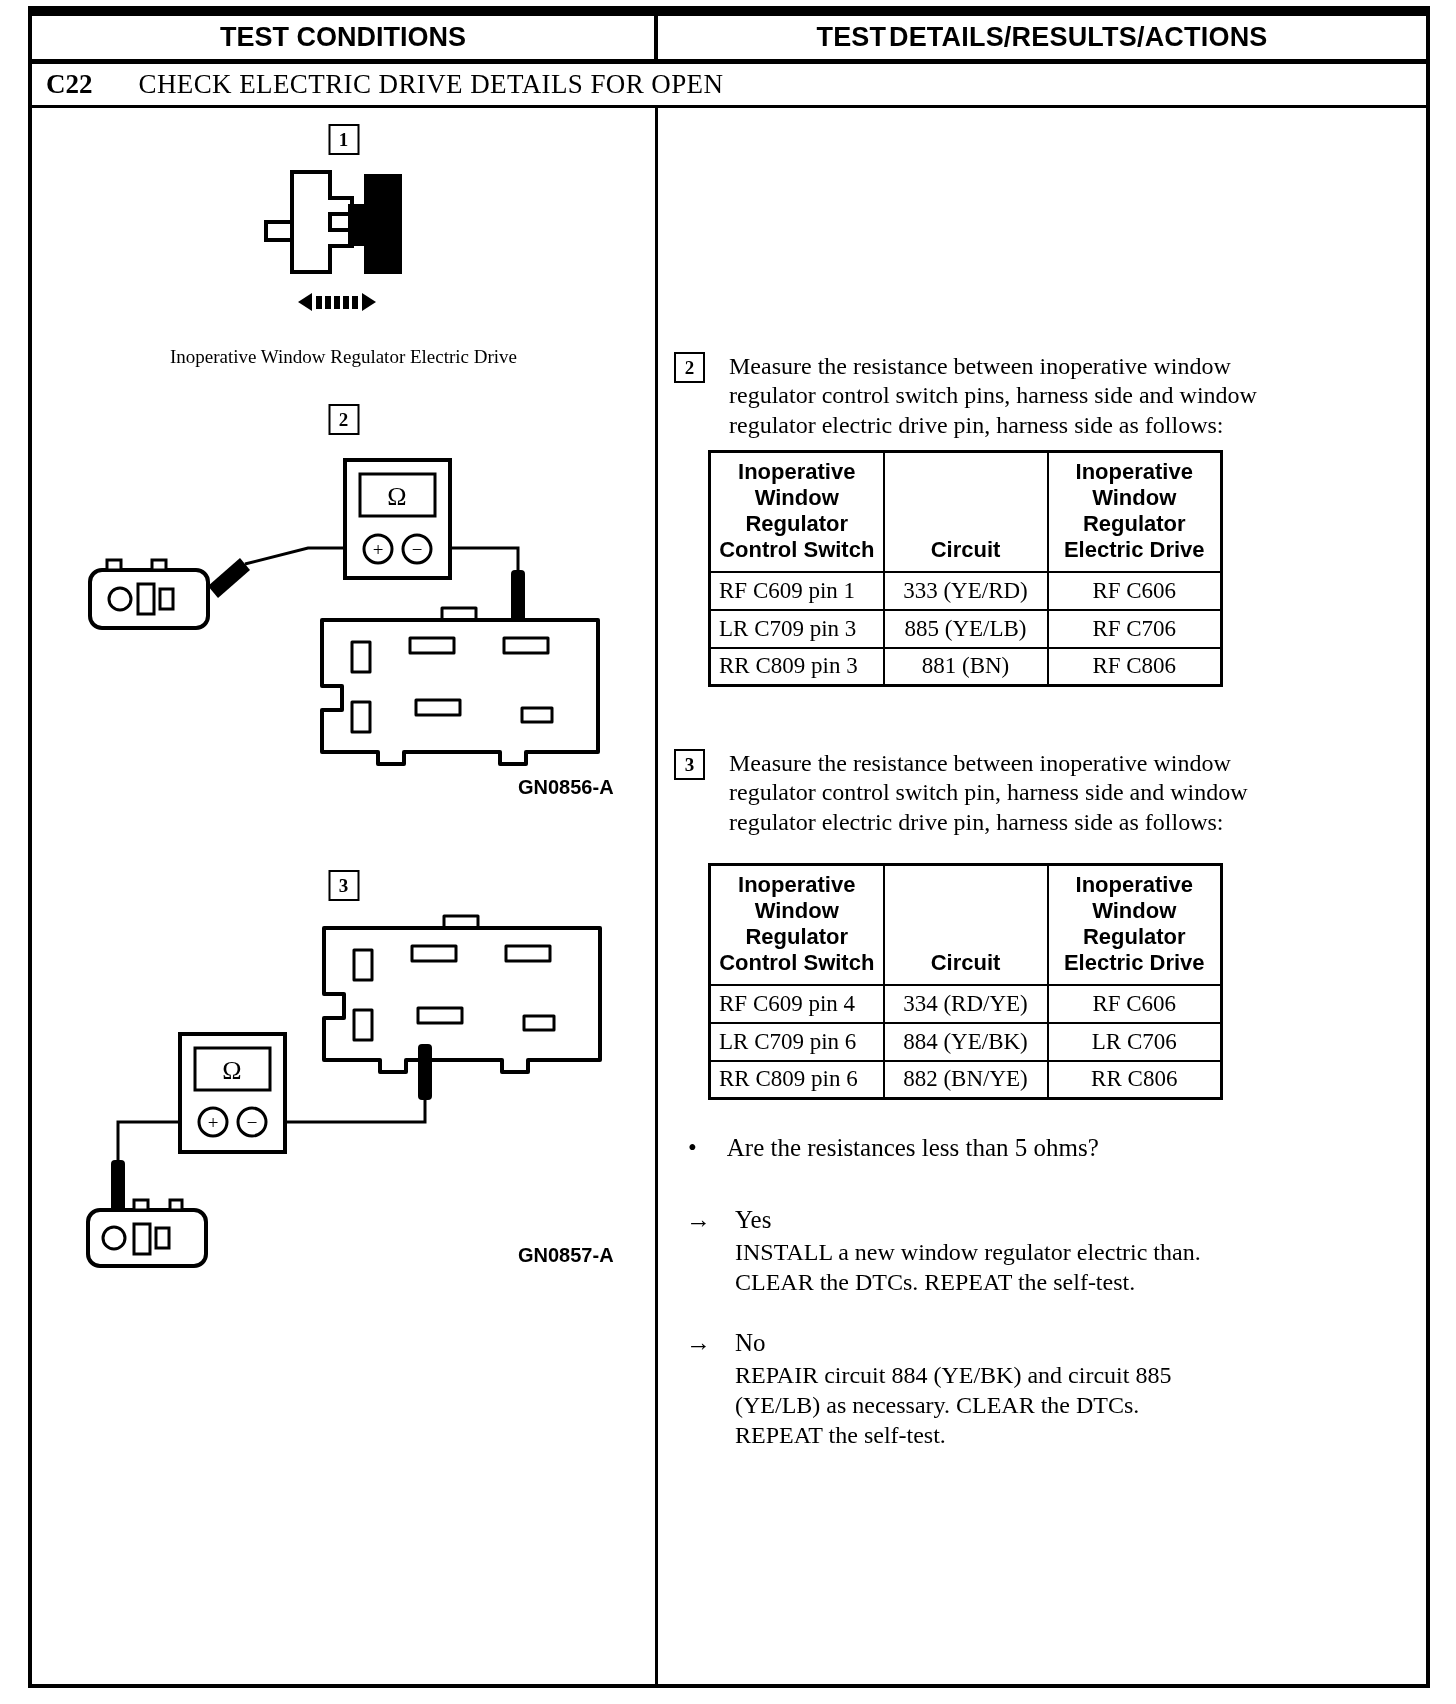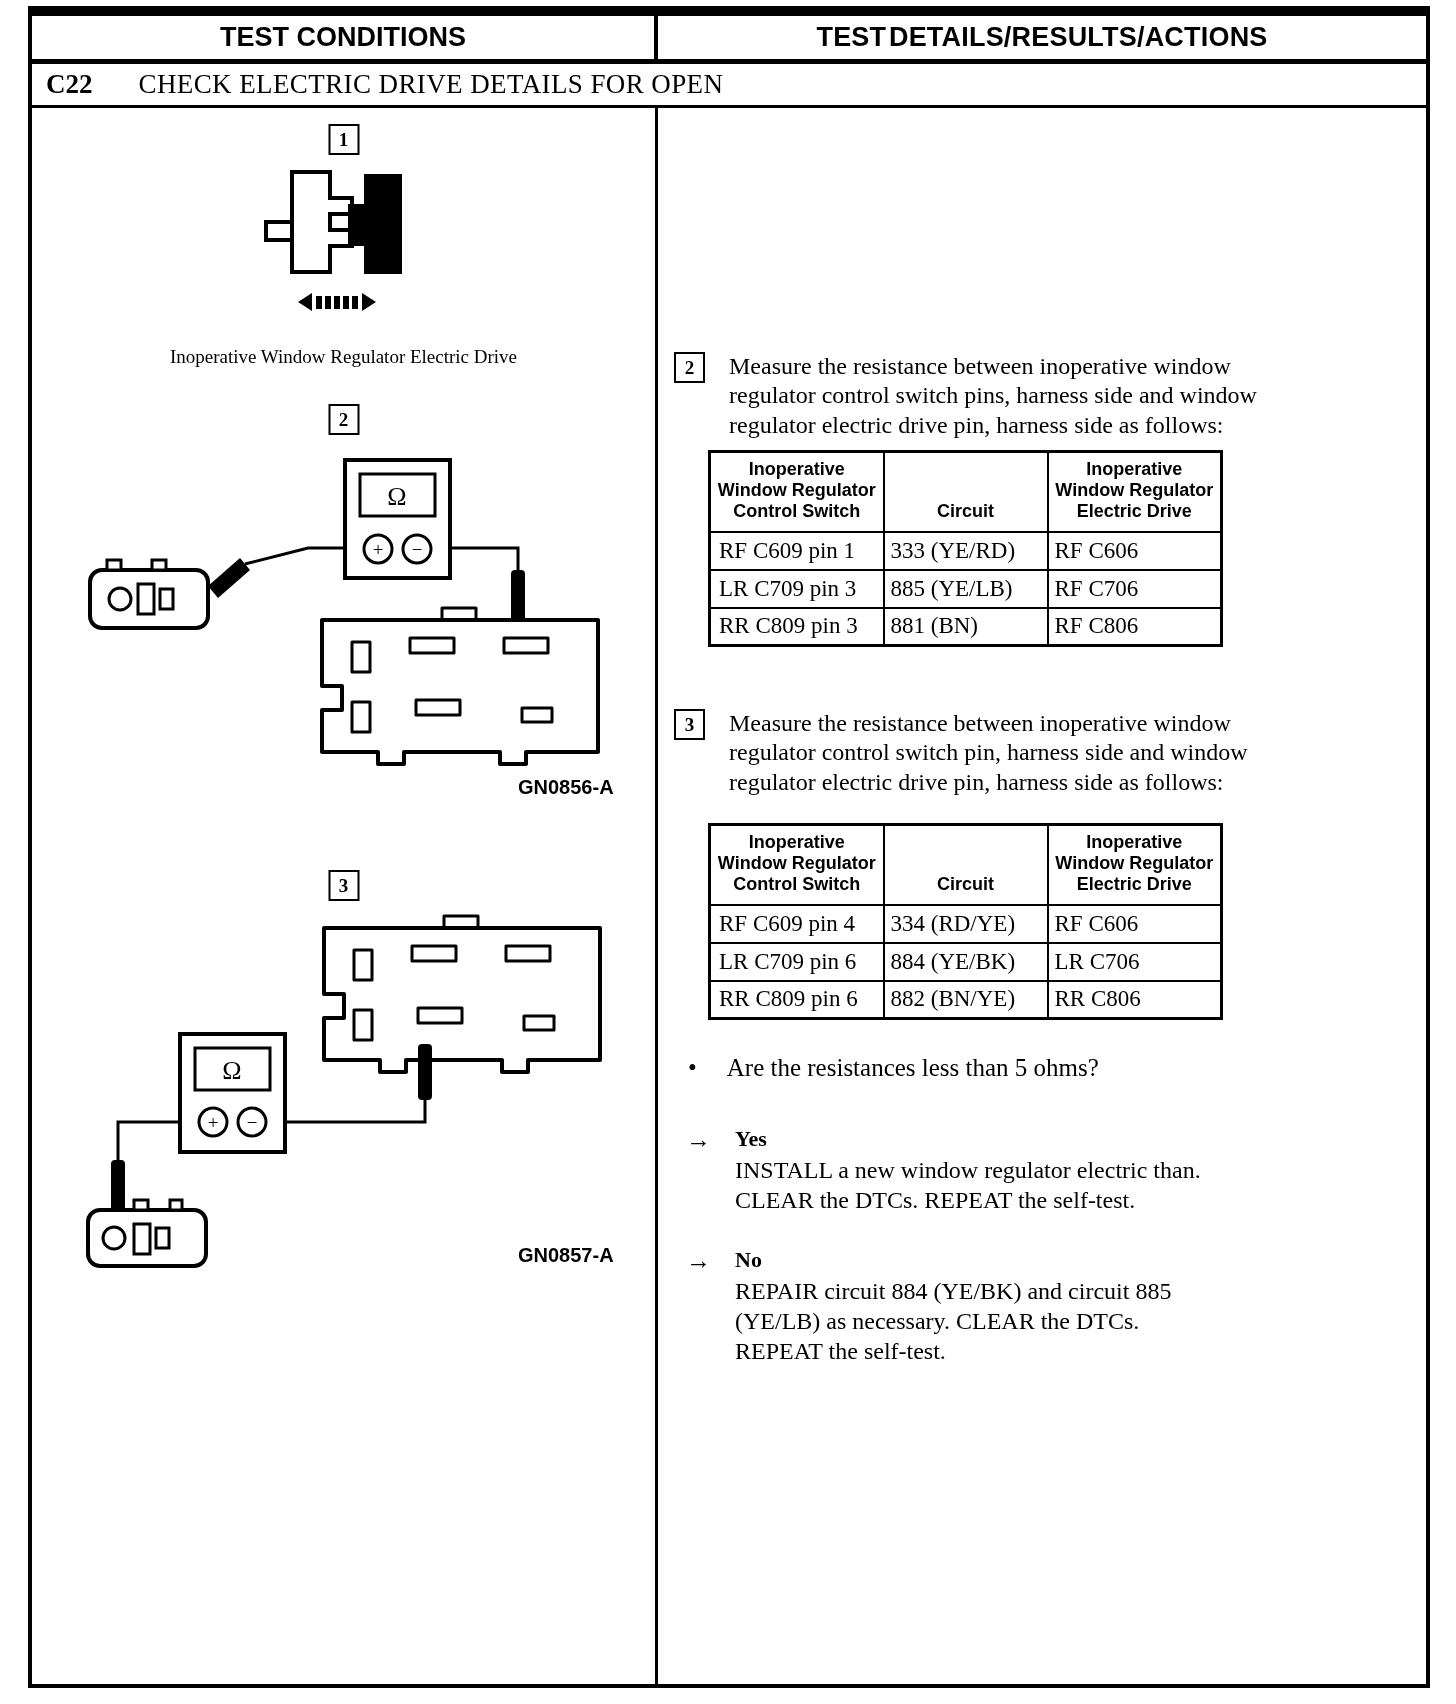--- a/index.html
+++ b/index.html
@@ -41,32 +41,32 @@
   .fig-caption { position:absolute; width:100%; text-align:center; font-size:19px; }
   .fig-label { position:absolute; font-family:"Liberation Sans", sans-serif; font-weight:bold; font-size:20px; }
   
   .step-row { display:flex; padding-left:16px; }
   .step-num { margin-right:24px; }
   .step-text { font-size:24px; line-height:1.22; width:585px; }
   
   .results-table { border-collapse:collapse; border:3px solid #000; margin-left:50px; background:#fff; }
   .results-table th, .results-table td { border:2px solid #000; }
   .rt-head {
-    font-family:"Liberation Sans", sans-serif; font-weight:bold; font-size:18px;
+    font-family:"Liberation Sans", sans-serif; font-weight:bold; font-size:22px;
     line-height:1.18; vertical-align:bottom; text-align:center; padding:6px 4px 8px;
   }
   .rt-cell { font-size:23px; height:38px; padding:2px 6px; }
   .rt-left { text-align:left; padding-left:8px; }
-  .rt-center { text-align:left; }
+  .rt-center { text-align:center; }
   
   .question-row { display:flex; padding-left:30px; font-size:25px; margin-top:34px; }
   .bullet { margin-right:30px; }
   .outcome { display:flex; padding-left:28px; }
   .outcome-arrow { font-size:25px; margin-right:24px; line-height:1.1; }
-  .outcome-label { font-weight:bold; font-size:22px; margin-bottom:3px; }
+  .outcome-label { font-weight:normal; font-size:25px; margin-bottom:3px; }
   .outcome-text { font-size:24px; line-height:1.25; width:495px; }
   .m-step2 { margin-top:244px; }
   .m-table2 { margin-top:10px; }
   .m-step3 { margin-top:62px; }
   .m-table3 { margin-top:26px; }
   .m-yes { margin-top:44px; }
   .m-no { margin-top:32px; }
   svg text { font-family:"Liberation Serif", serif; }
 </style>
 </head>

